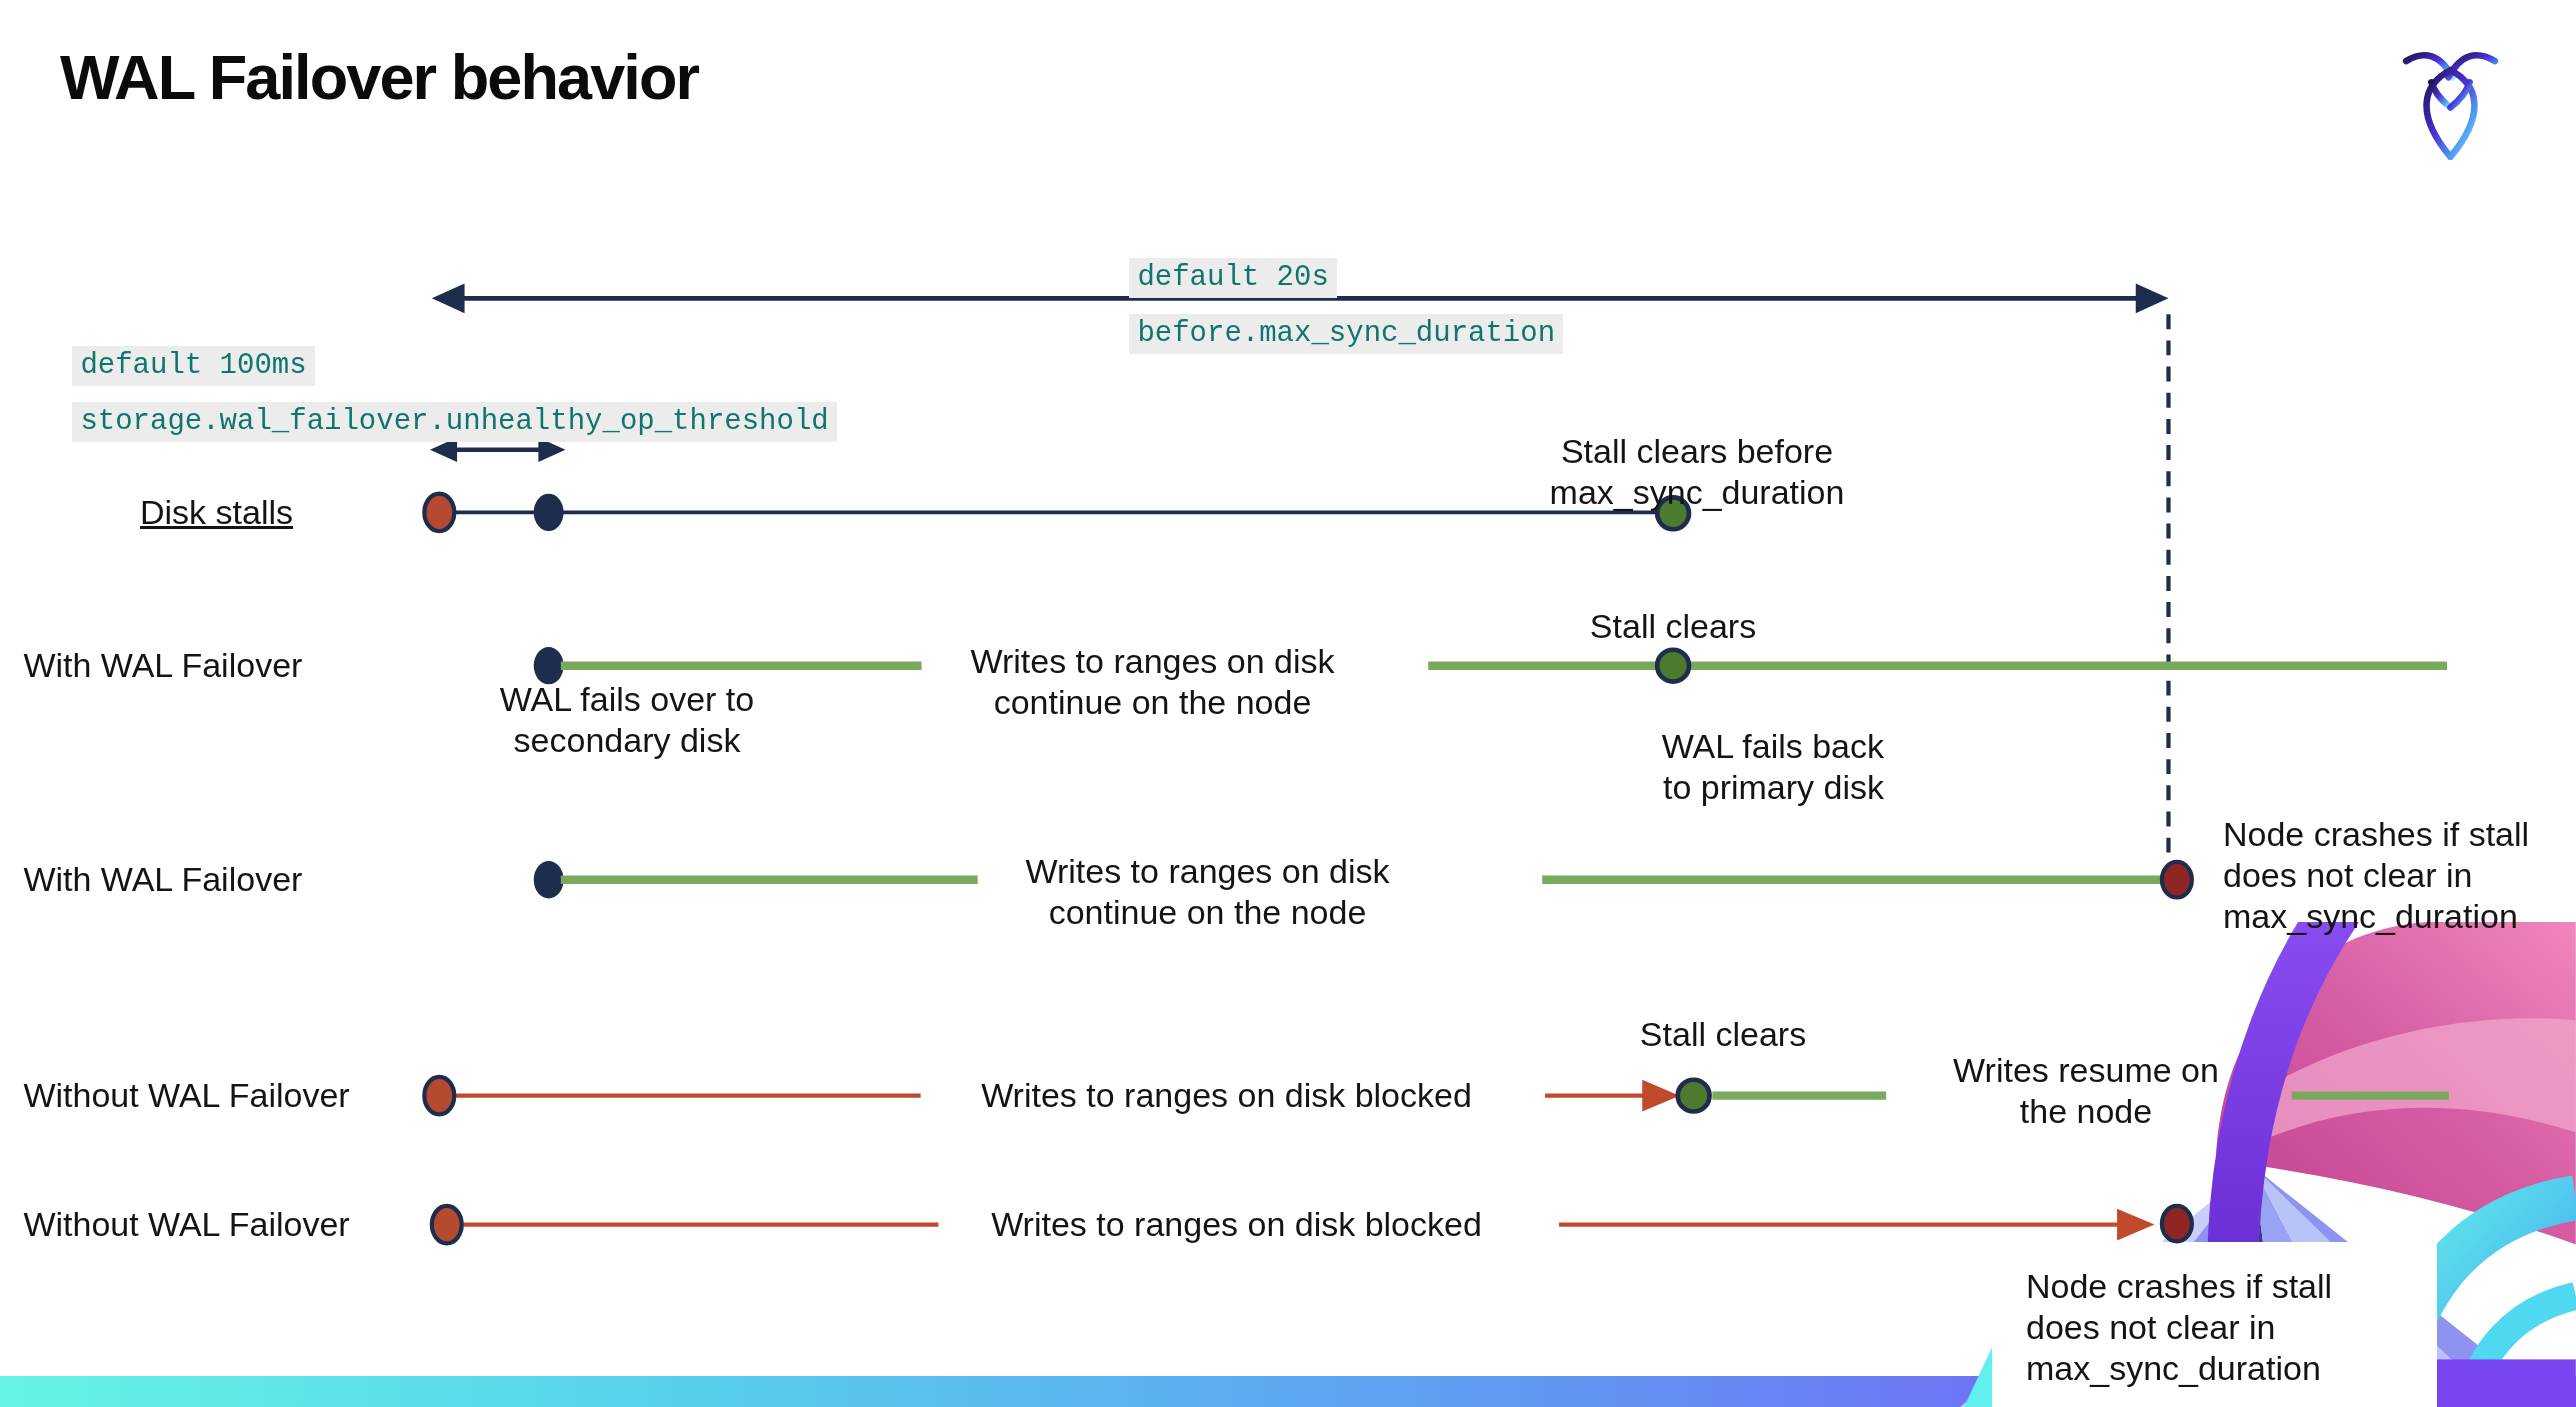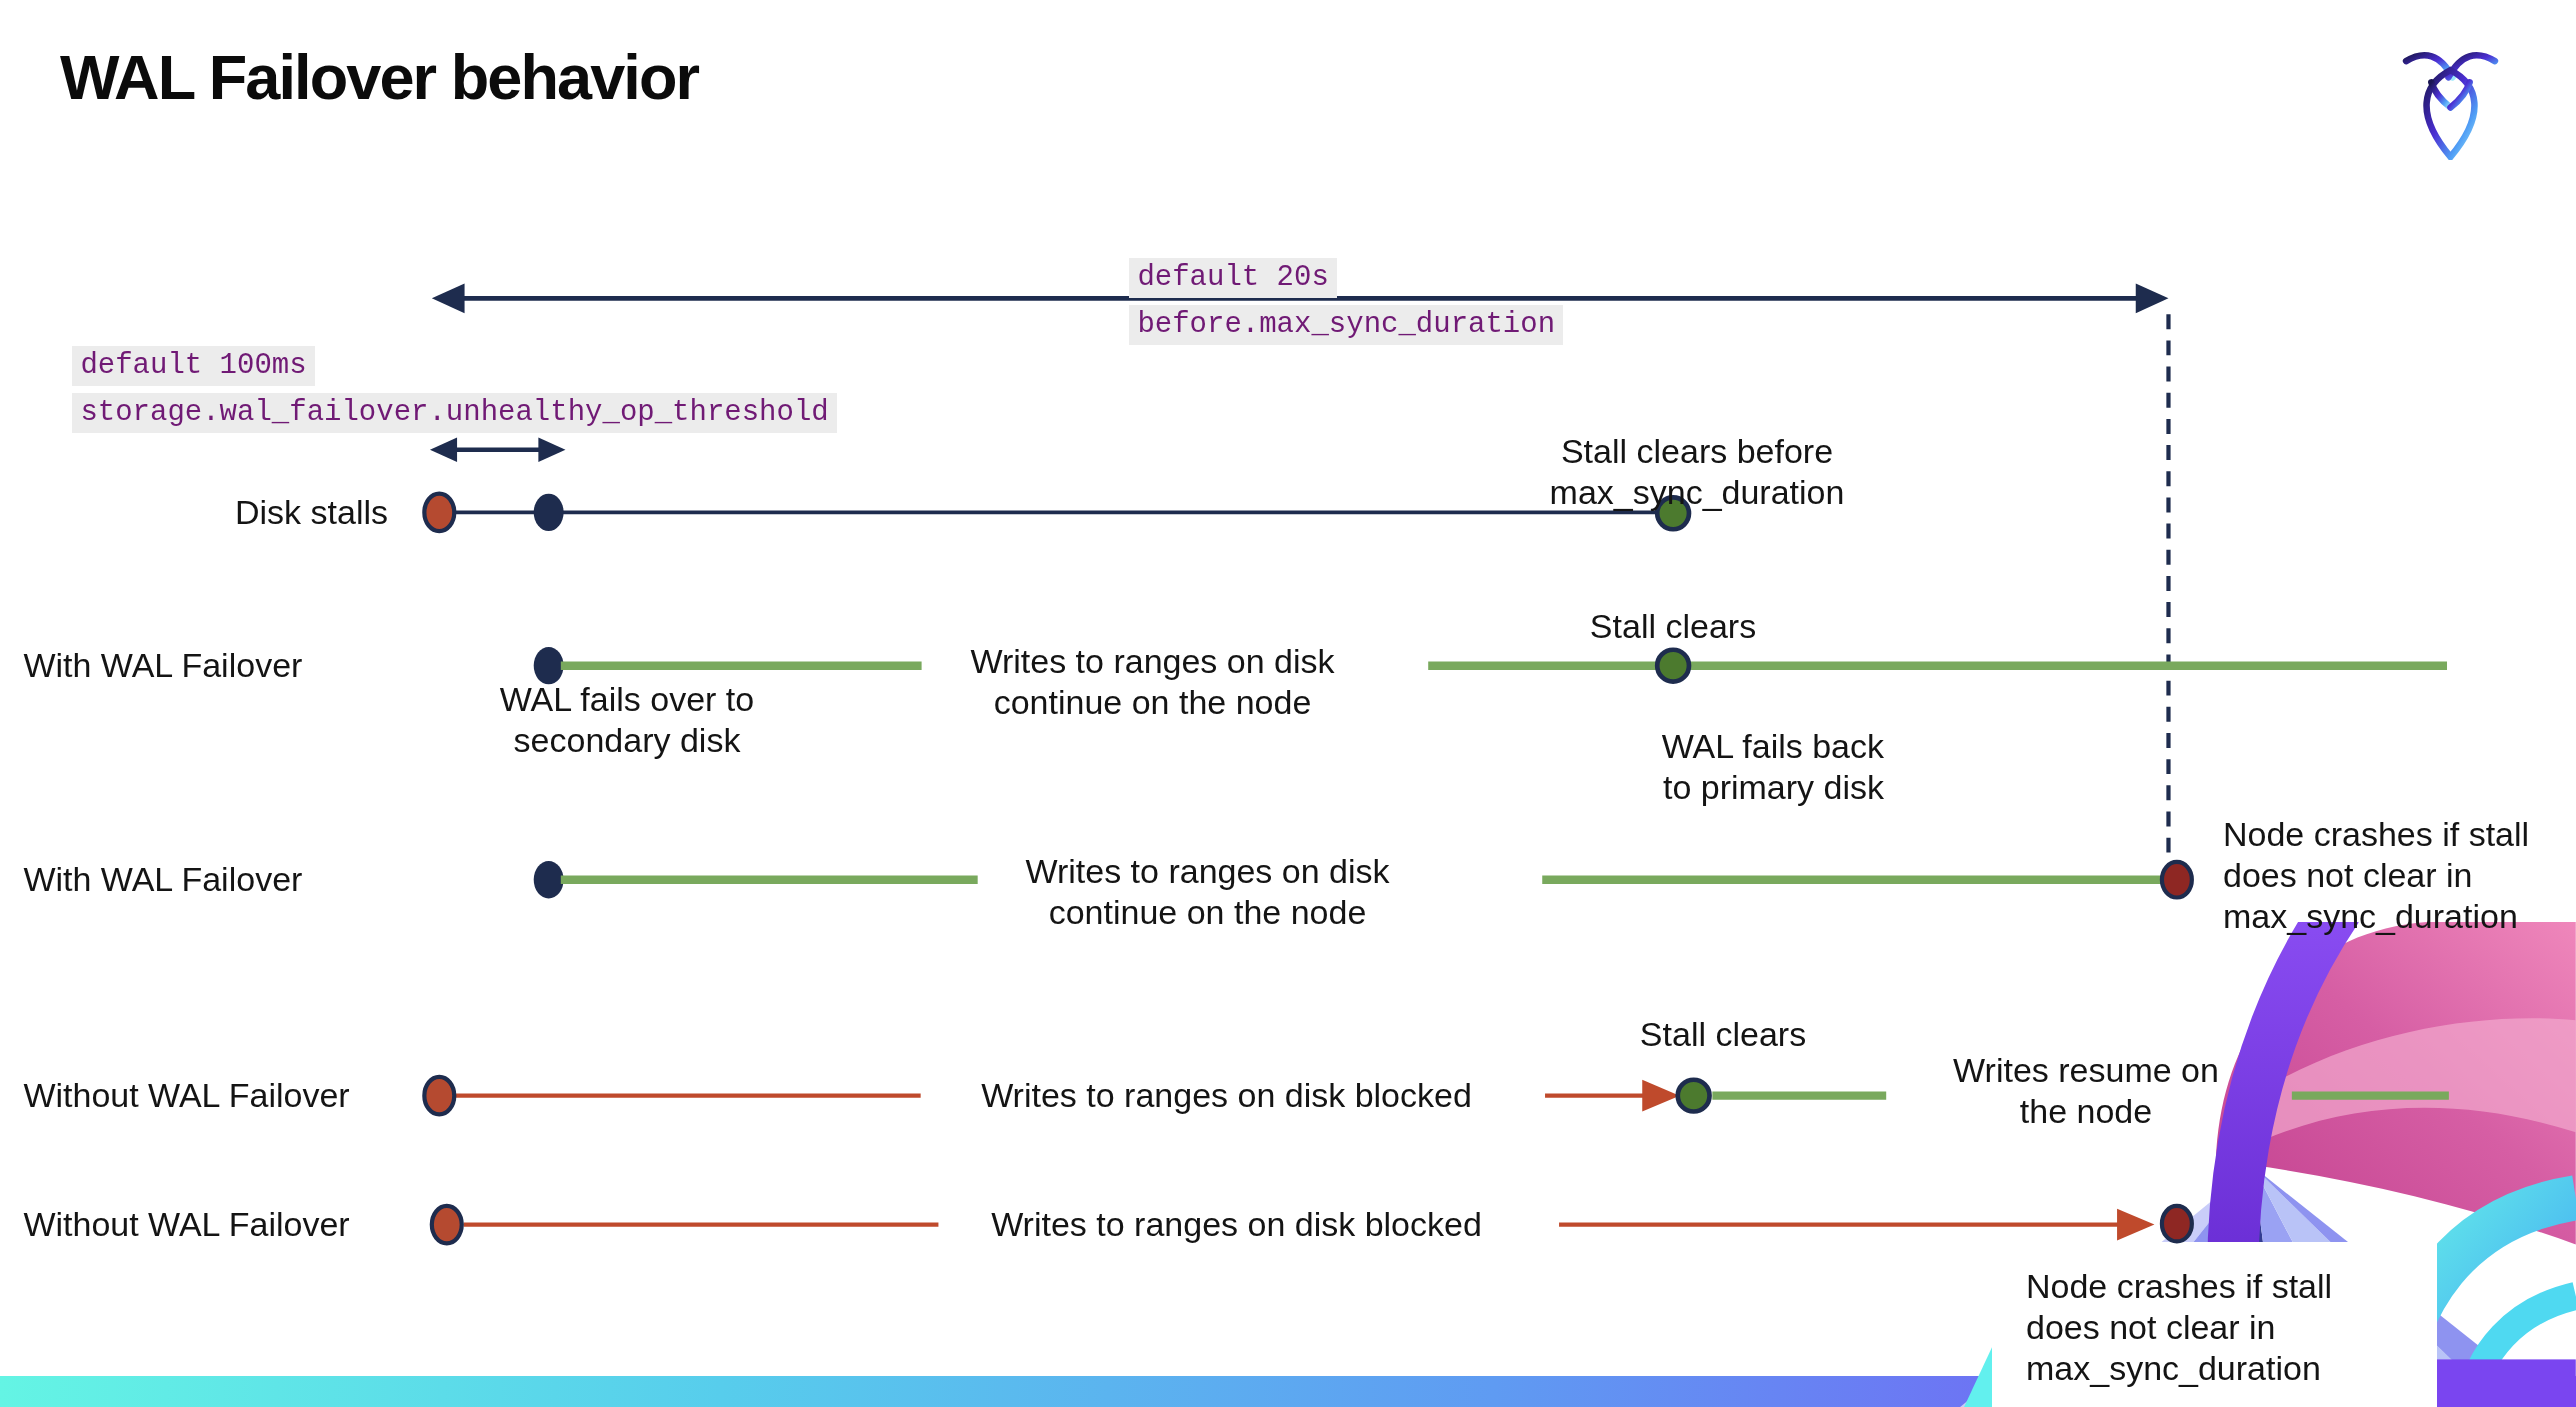--- a/index.html
+++ b/index.html
@@ -3,30 +3,30 @@
 <meta charset="utf-8">
 <style>
   html,body{margin:0;padding:0;background:#fff;}
   .slide{
     position:relative;width:2576px;height:1408px;background:#ffffff;
     overflow:hidden;font-family:"Liberation Sans",sans-serif;color:#141414;
   }
   .t{position:absolute;font-size:34px;line-height:41px;color:#141414;}
   .ml{white-space:pre-line;margin-top:20px;}
   .center{text-align:center;}
-  .right{text-align:right;}
+  .right{text-align:left;text-decoration:underline;}
   .title{
     position:absolute;left:60px;top:26px;font-size:63px;line-height:103px;
     font-weight:bold;letter-spacing:-1.9px;color:#0b0b0b;
   }
   .code-block{position:absolute;}
   .code-block span{
     display:inline-block;font-family:"Liberation Mono",monospace;
-    font-size:29px;line-height:36px;background:#ececec;color:#701a75;
-    padding:1.9px 8.4px;margin-bottom:7px;
+    font-size:29px;line-height:36px;background:#ececec;color:#0f766e;
+    padding:1.9px 8.4px;margin-bottom:16px;
   }
   .code-block span+span{margin-top:0.9px;}
   .stack span{display:table;}
   .diagram-svg{position:absolute;left:0;top:0;z-index:4;}
   .corner-art{position:absolute;right:0;bottom:0;z-index:2;}
   .footer-bar{
     position:absolute;left:0;bottom:0;width:2576px;height:32px;z-index:1;
     background:linear-gradient(90deg,#64f4e4 0%,#57cdec 28%,#5f9bf2 58%,#6f6ef4 80%,#7a45f0 100%);
   }
   .labels{position:absolute;left:0;top:0;width:100%;height:100%;z-index:5;}

